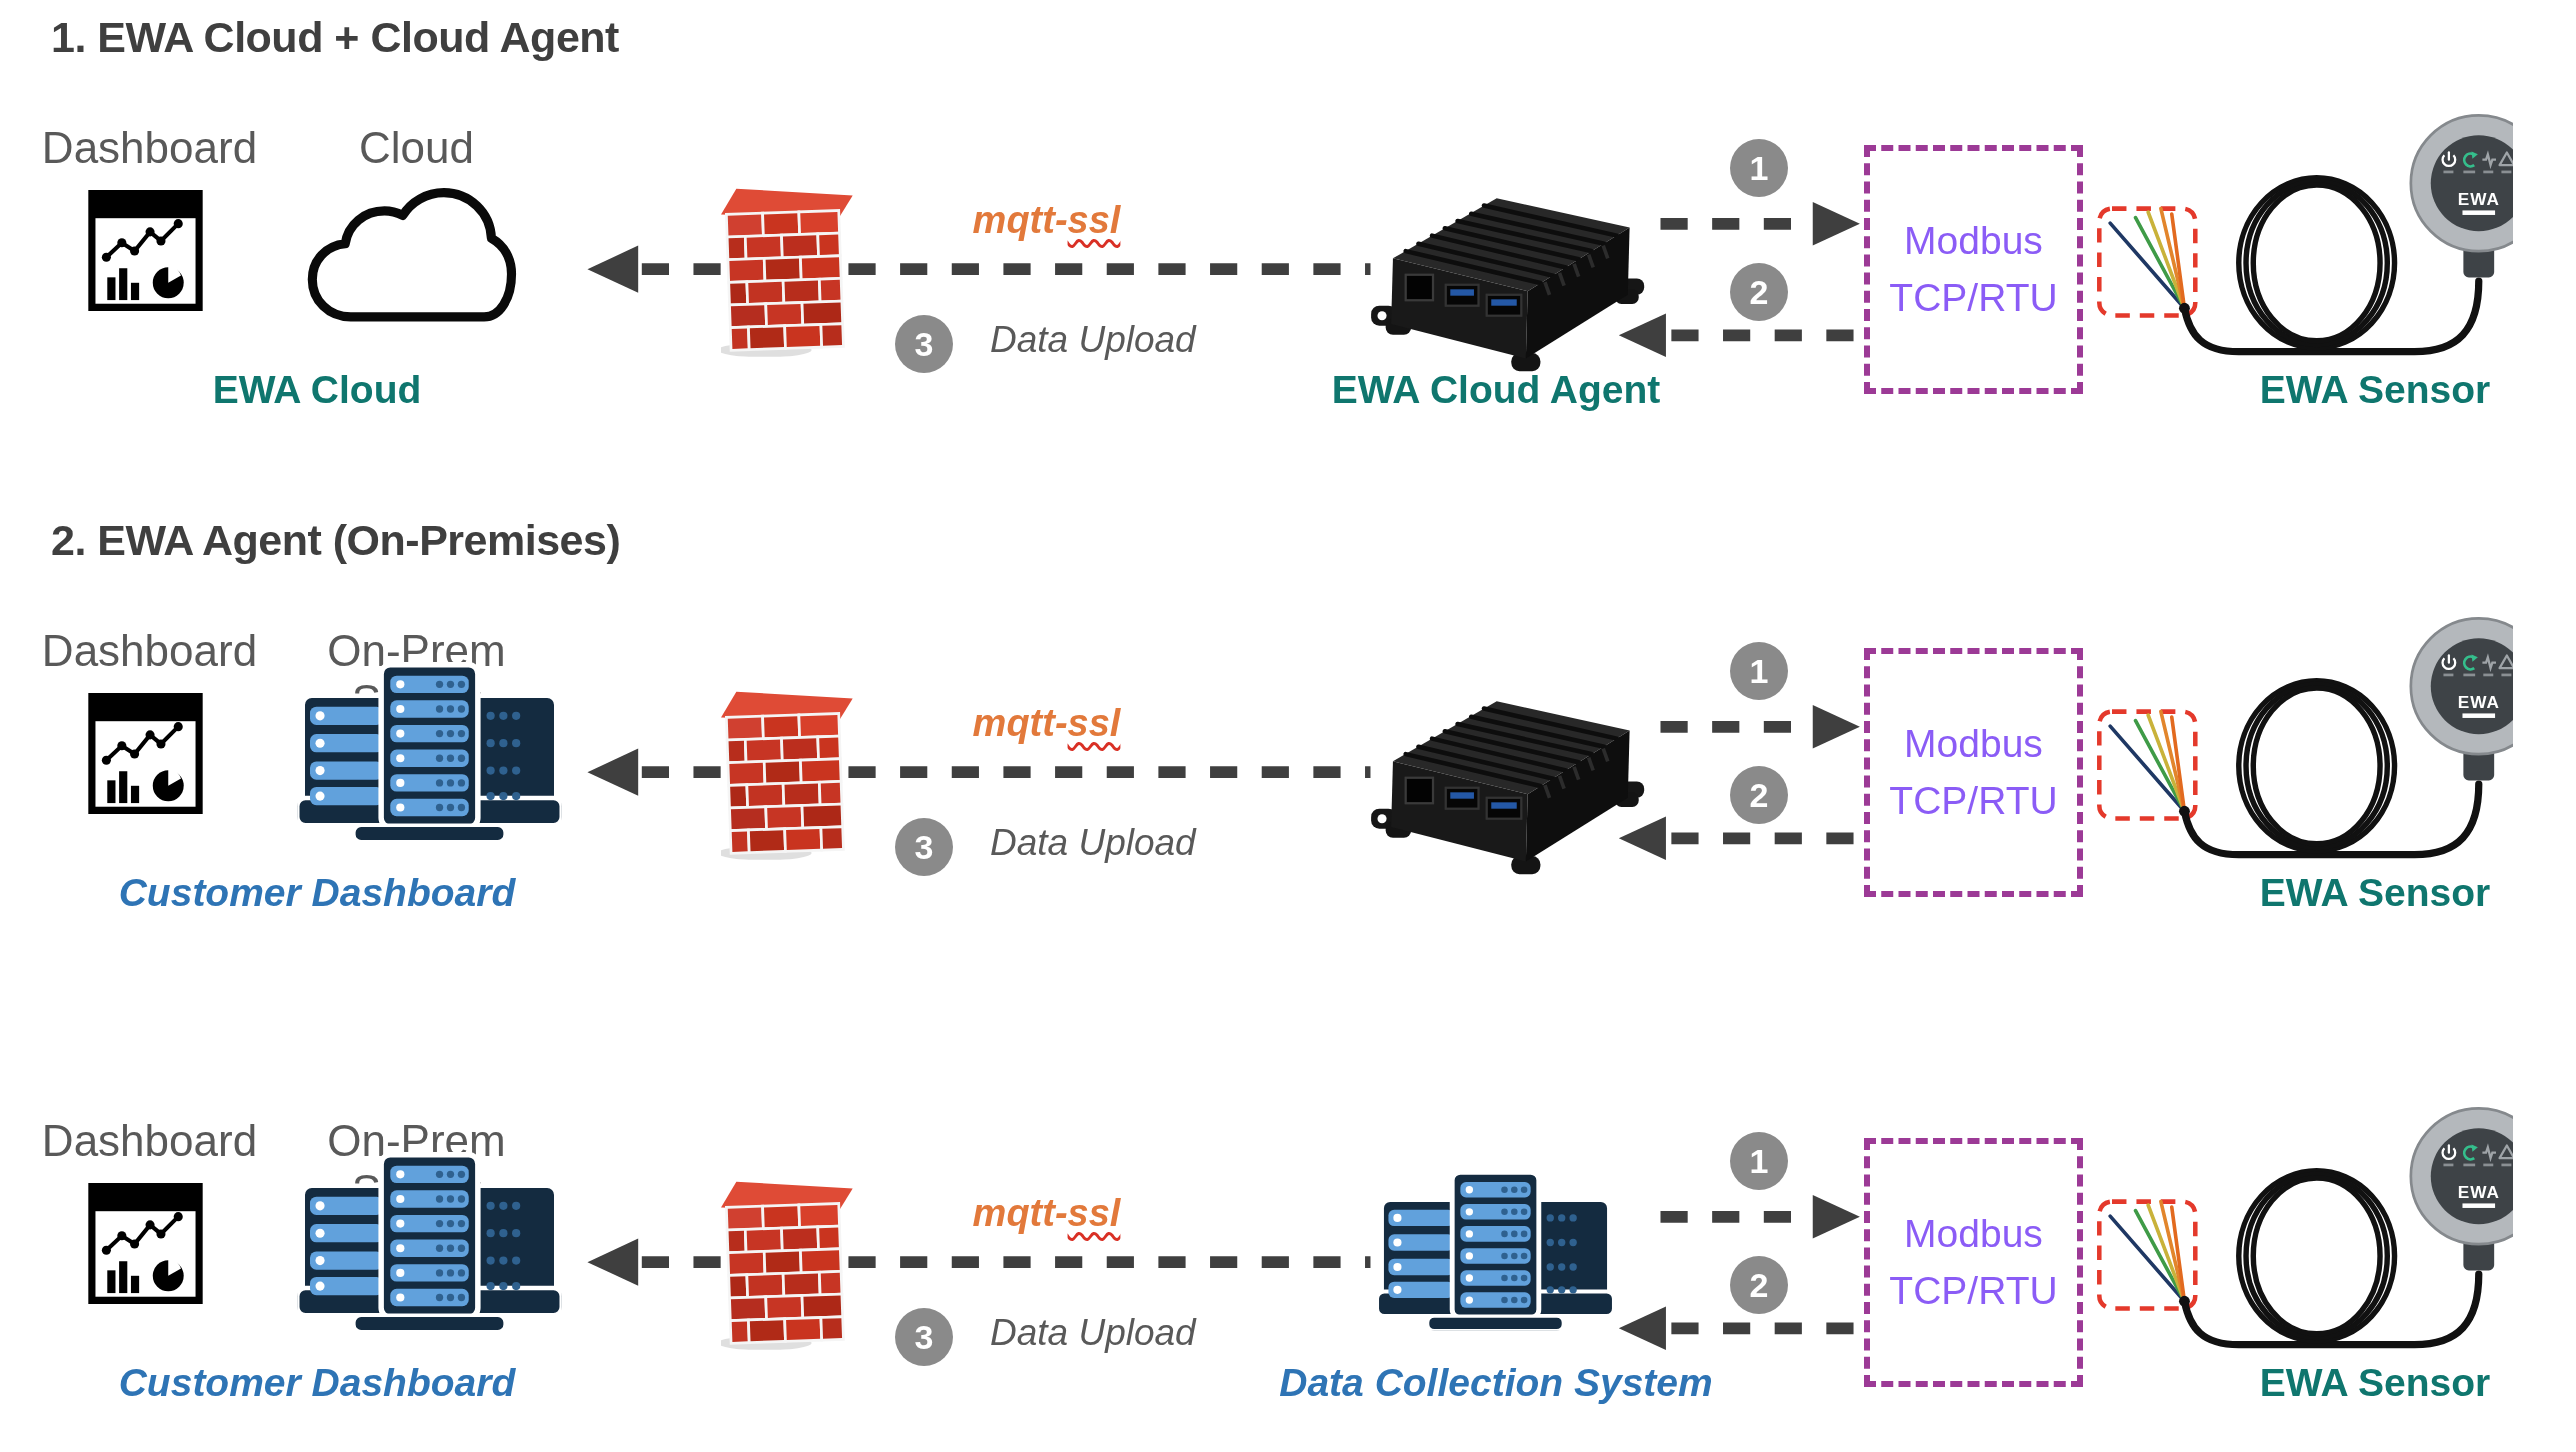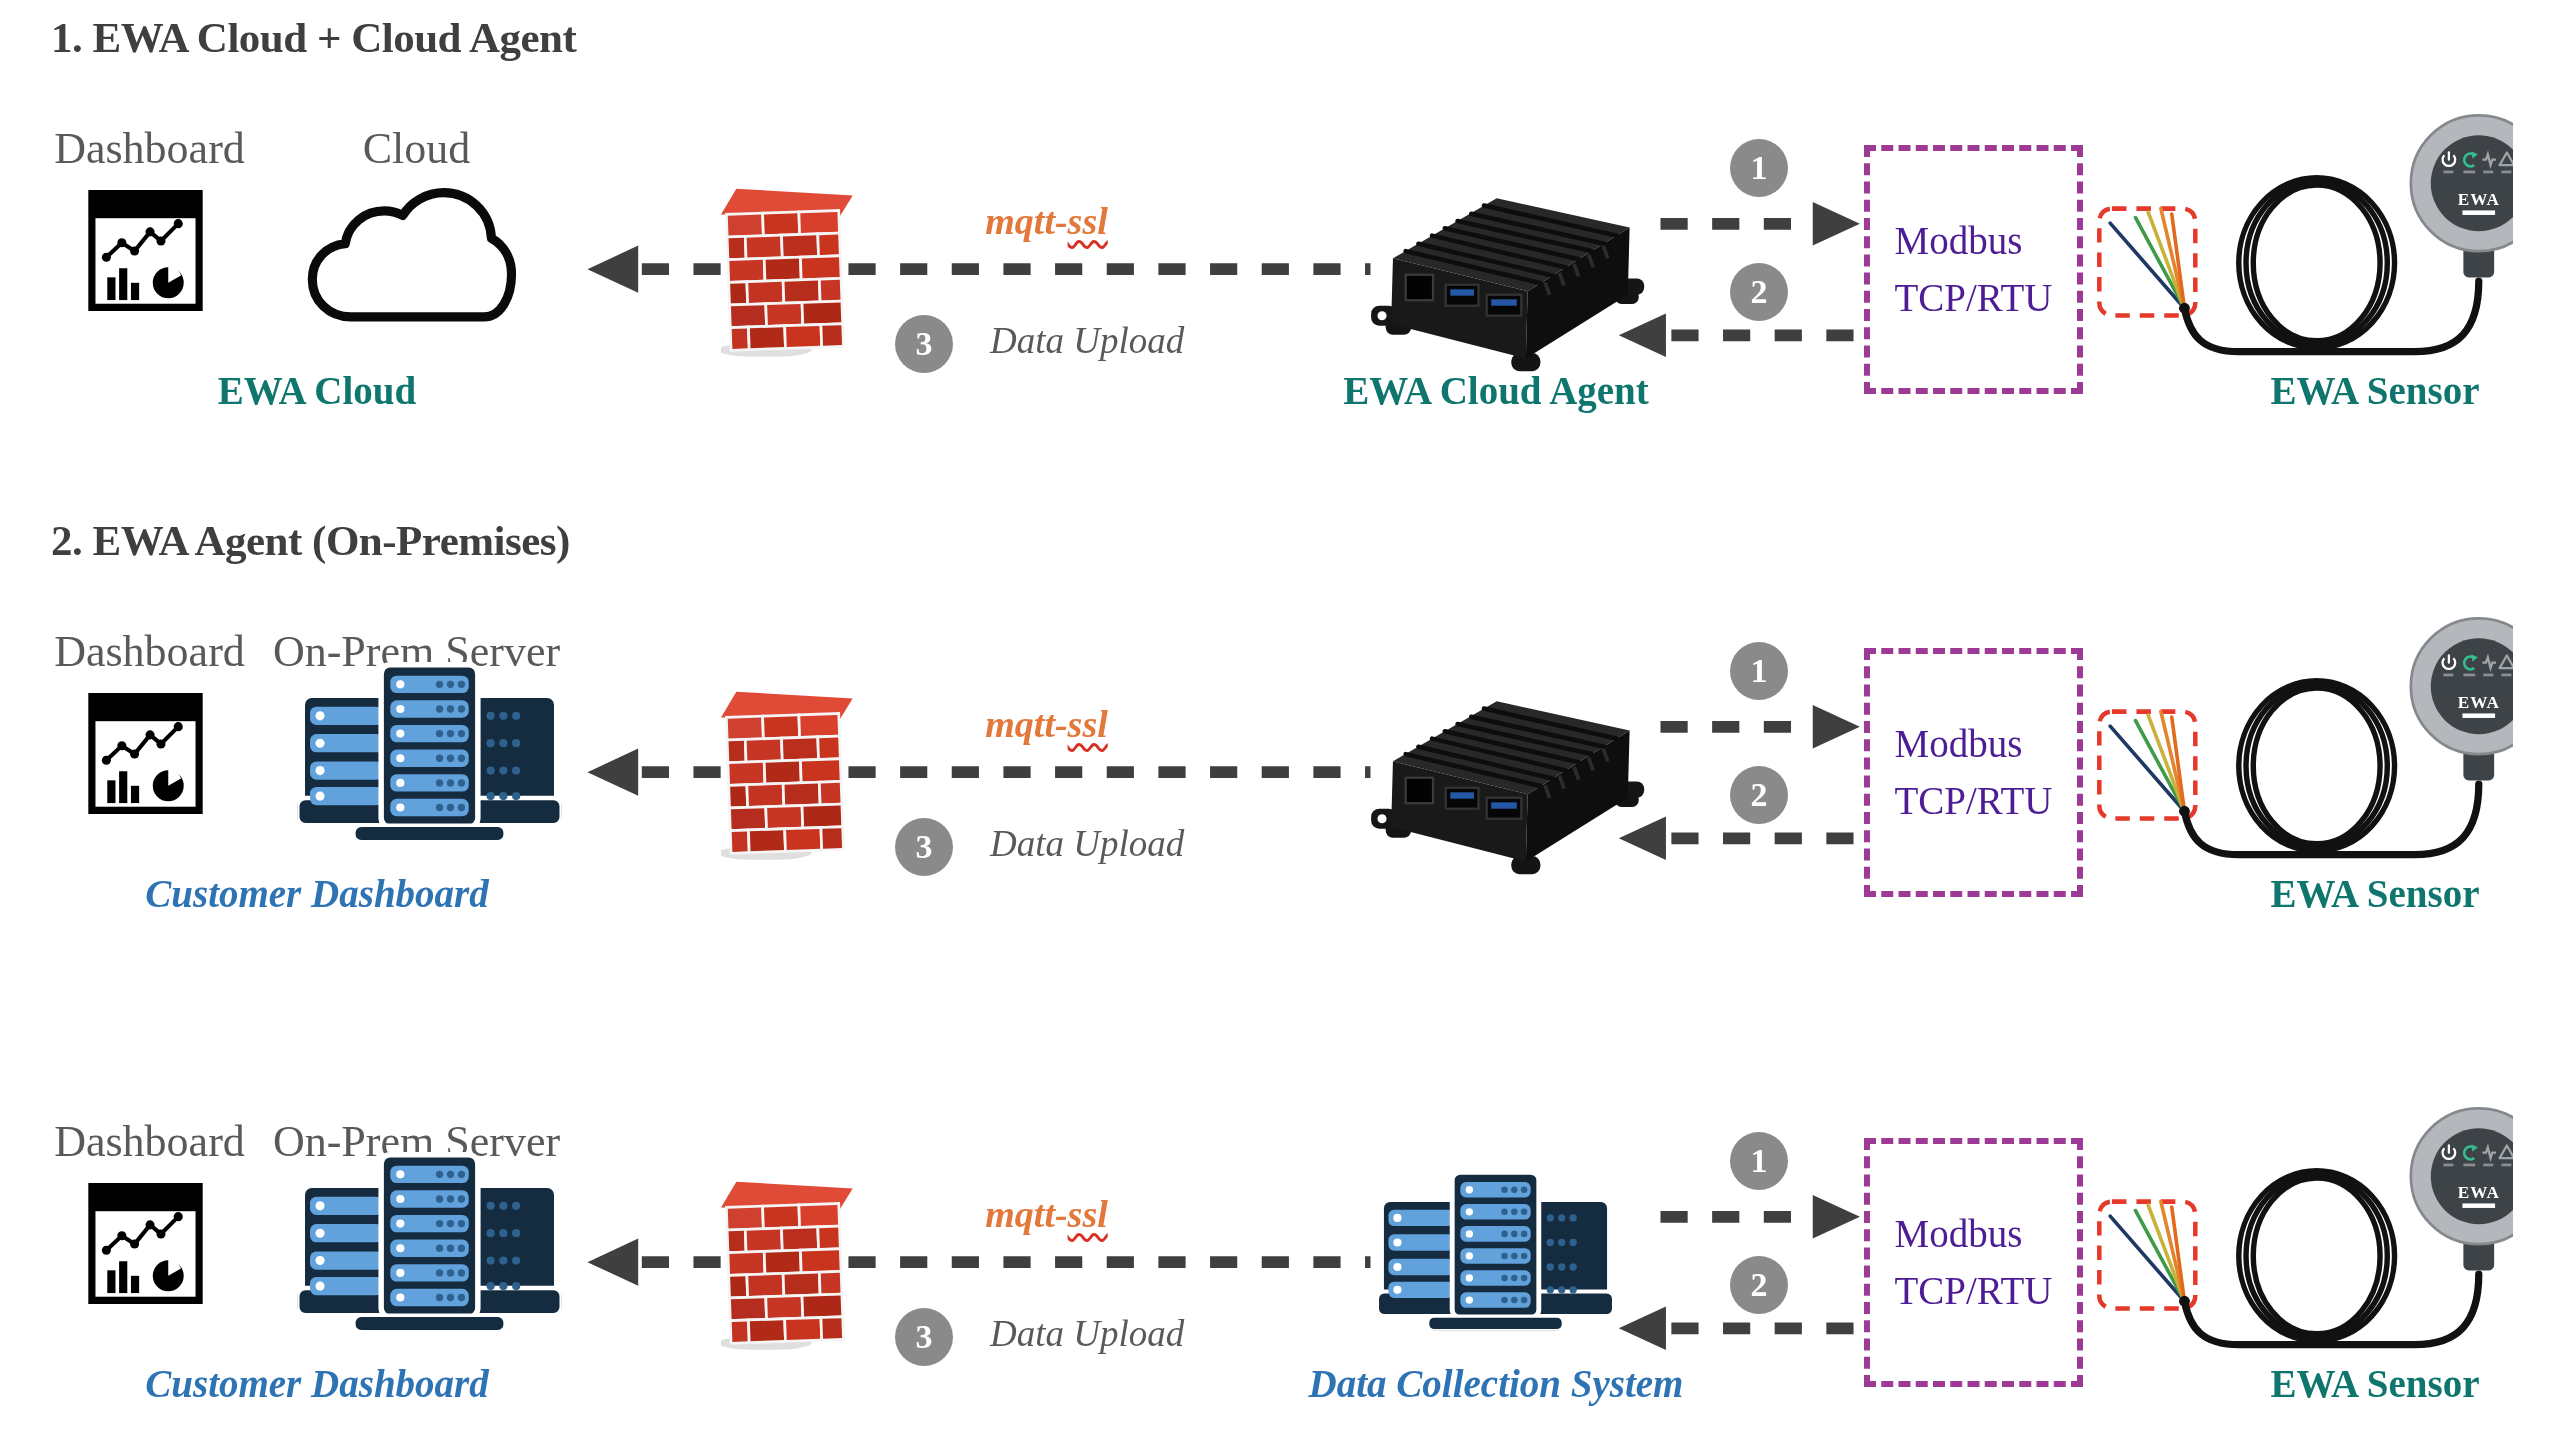--- a/index.html
+++ b/index.html
@@ -1,39 +1,39 @@
 <!DOCTYPE html>
 <html style="font-size:14.5px"><head>
 <meta charset="utf-8">
 <style>
   html,body{margin:0;padding:0;background:#ffffff;}
   .stage{position:relative;width:2513px;height:1452px;background:#fff;overflow:hidden;
-         font-family:Liberation Serif, serif;}
+         font-family:Liberation Sans, sans-serif;}
   .row{position:absolute;left:0;width:2576px;height:503px;}
   .abs{position:absolute;}
   .title{left:51px;top:12.7px;font-size:43px;font-weight:bold;color:#3F3F3F;letter-spacing:-0.5px;}
   .lbl{top:123px;font-size:44px;color:#595959;text-align:center;}
   .lbl1{left:36px;width:227px;}
   .lbl2{left:267px;width:299px;}
   .caption{top:368px;font-size:39px;font-weight:bold;text-align:center;}
   .cap-left{left:36px;width:562px;}
   .cap-mid{left:1206px;width:580px;}
   .cap-right{left:2112px;width:526px;}
   .orange{color:#0f766e;}
   .blueital{color:#2E74B5;font-style:italic;}
   .badge{width:58px;height:58px;border-radius:50%;background:#8A8A8A;color:#fff;
          font-size:34px;font-weight:bold;display:flex;align-items:center;justify-content:center;}
   .mqtt{left:897px;top:199px;width:299px;text-align:center;font-size:38px;font-weight:bold;
         font-style:italic;color:#E2793B;}
   .wavy{text-decoration:underline;text-decoration-style:wavy;text-decoration-color:#D93025;
         text-decoration-thickness:2.7px;text-underline-offset:6.3px;margin-top:15px;}
   .upload{left:972px;top:319px;font-size:37px;font-style:italic;color:#595959;margin-left:18px;}
   .modbus{left:1864px;top:145px;width:207px;height:237px;border:6.3px dashed #9C3A96;
-          display:flex;align-items:center;justify-content:center;
-          font-size:39px;color:#4c1d95;line-height:1.45;}
+          display:flex;align-items:center;justify-content:center;text-align:center;
+          font-size:39px;color:#8b5cf6;line-height:1.45;}
   .connectors{left:0;top:0;width:2576px;height:503px;pointer-events:none;}
   svg{display:block;}
 </style>
 </head>
 <body>
 
 <svg width="0" height="0" style="position:absolute" aria-hidden="true">
 <defs>
 
 <symbol id="sym-dashboard" viewBox="0 0 126 133">

